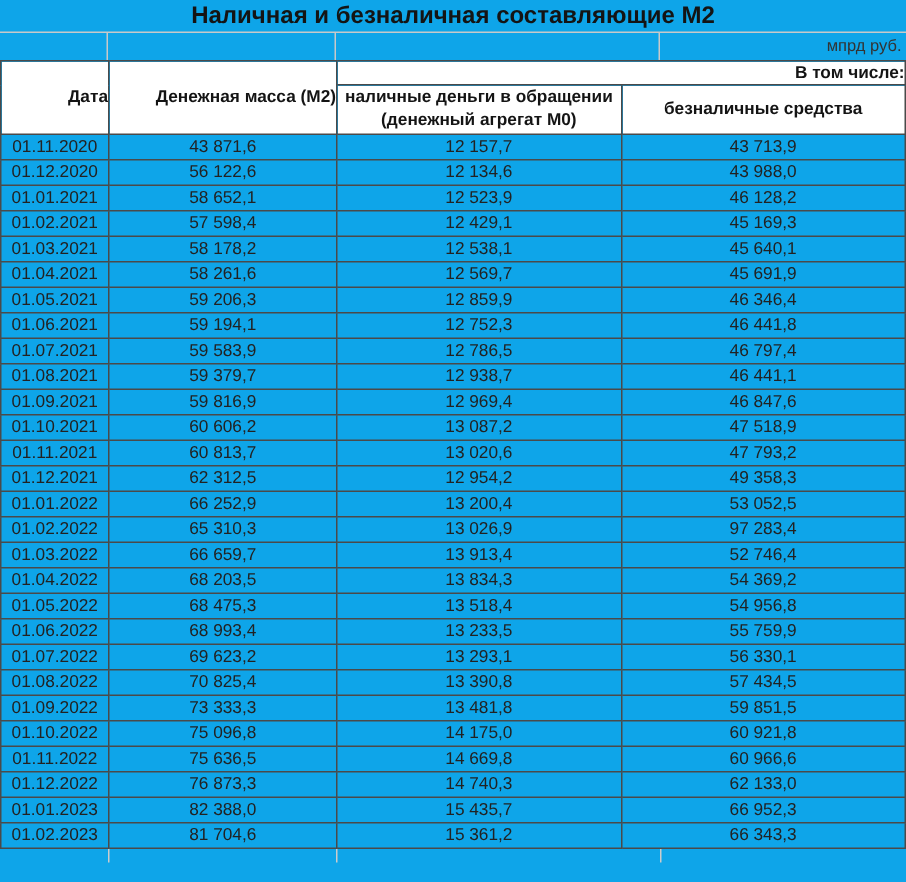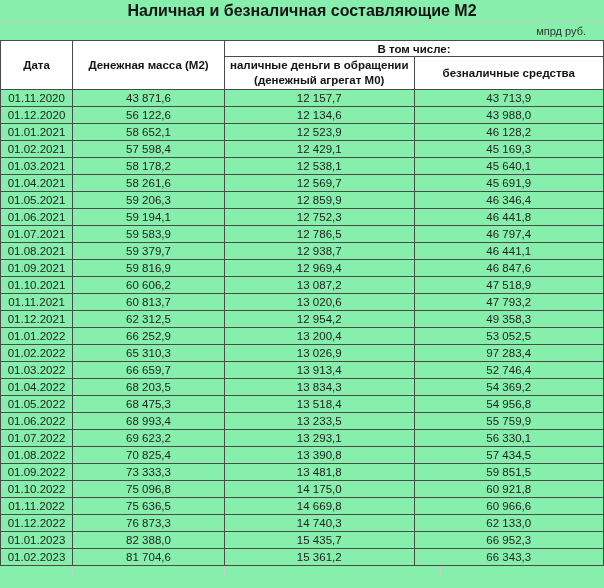--- a/index.html
+++ b/index.html
@@ -1,52 +1,52 @@
 <!DOCTYPE html>
 <html><head>
 <meta charset="utf-8">
 <style>
   html,body { margin:0; padding:0; background:#ffffff; }
   body {
     width:604px; height:588px; overflow:hidden;
     font-family:"Liberation Sans", sans-serif;
     -webkit-font-smoothing:antialiased;
   }
-  .sheet { width:604px; height:588px; background:#86efac; position:relative; }
+  .sheet { width:604px; height:588px; background:#0ea5e9; position:relative; }
 
   .title {
     height:21px; line-height:21px;
     text-align:center; font-weight:bold; font-size:16px; color:#141414;
     white-space:nowrap;
   }
 
   .units-row {
     display:flex; height:19px; box-sizing:border-box;
     border-top:1px solid #c9c9c9;
   }
   .units-row .uc { box-sizing:border-box; border-right:1px solid #c9c9c9; height:100%; }
   .units-row .uc1 { width:72px; }
   .units-row .uc2 { width:152px; }
   .units-row .uc3 { width:216px; }
   .units-row .uc4 { width:164px; border-right:none;
     text-align:right; font-size:11px; line-height:18px; color:#333;
-    padding-right:18px; }
+    padding-right:3px; }
 
   table.m2 {
     border-collapse:collapse; table-layout:fixed;
     width:604px; box-sizing:border-box;
   }
   table.m2 th, table.m2 td {
     border:1px solid #4a4a4a; padding:0; box-sizing:border-box;
     text-align:center; vertical-align:middle; overflow:hidden;
   }
   table.m2 th {
     font-size:11.5px; font-weight:bold; color:#141414; background:#fff;
   }
-  tr.incl-row th { height:16px; }
+  tr.incl-row th { height:16px;text-align:right; }
   tr.sub-row th { height:33px; white-space:pre-line; line-height:1.3; }
   th.h-date  { width:72px; }
   th.h-m2    { width:152px;margin-top:48px; }
   th.h-m0    { width:216px;margin-top:44px; }
   th.h-ncash { width:164px; }
 
   table.m2 td {
     height:16.4px; font-size:11.5px; color:#222; line-height:16px;
     white-space:nowrap;
   }

